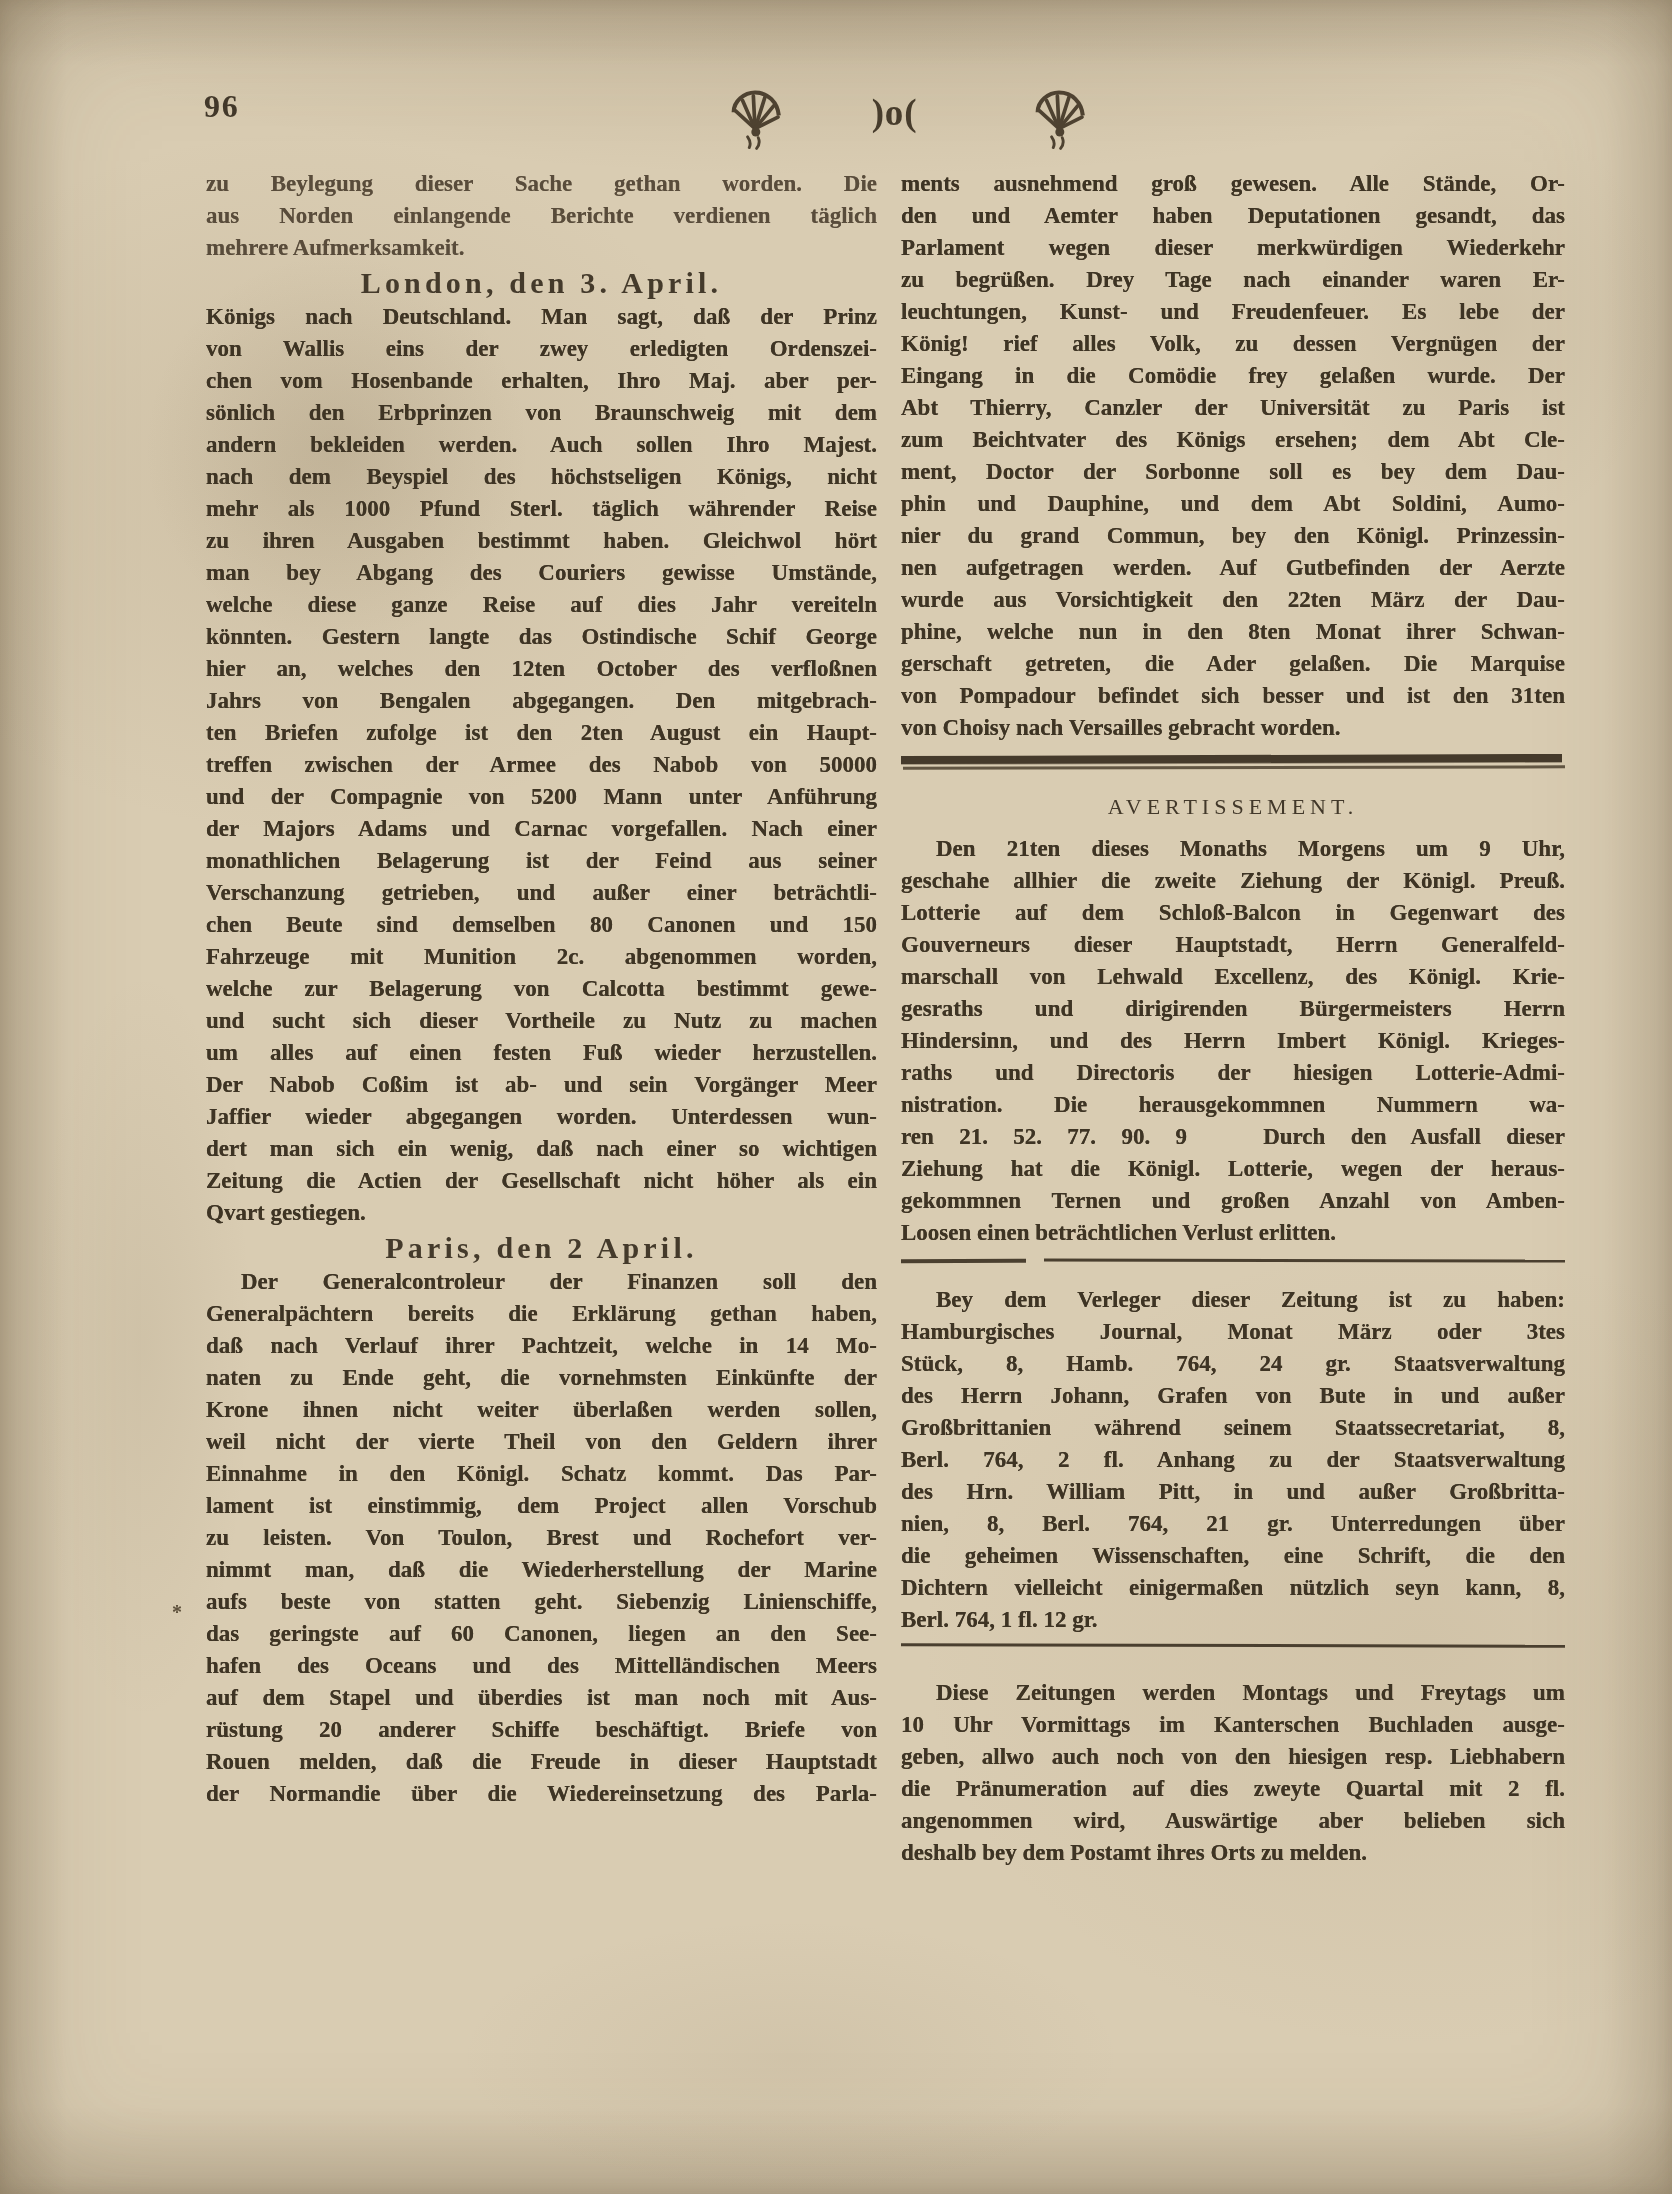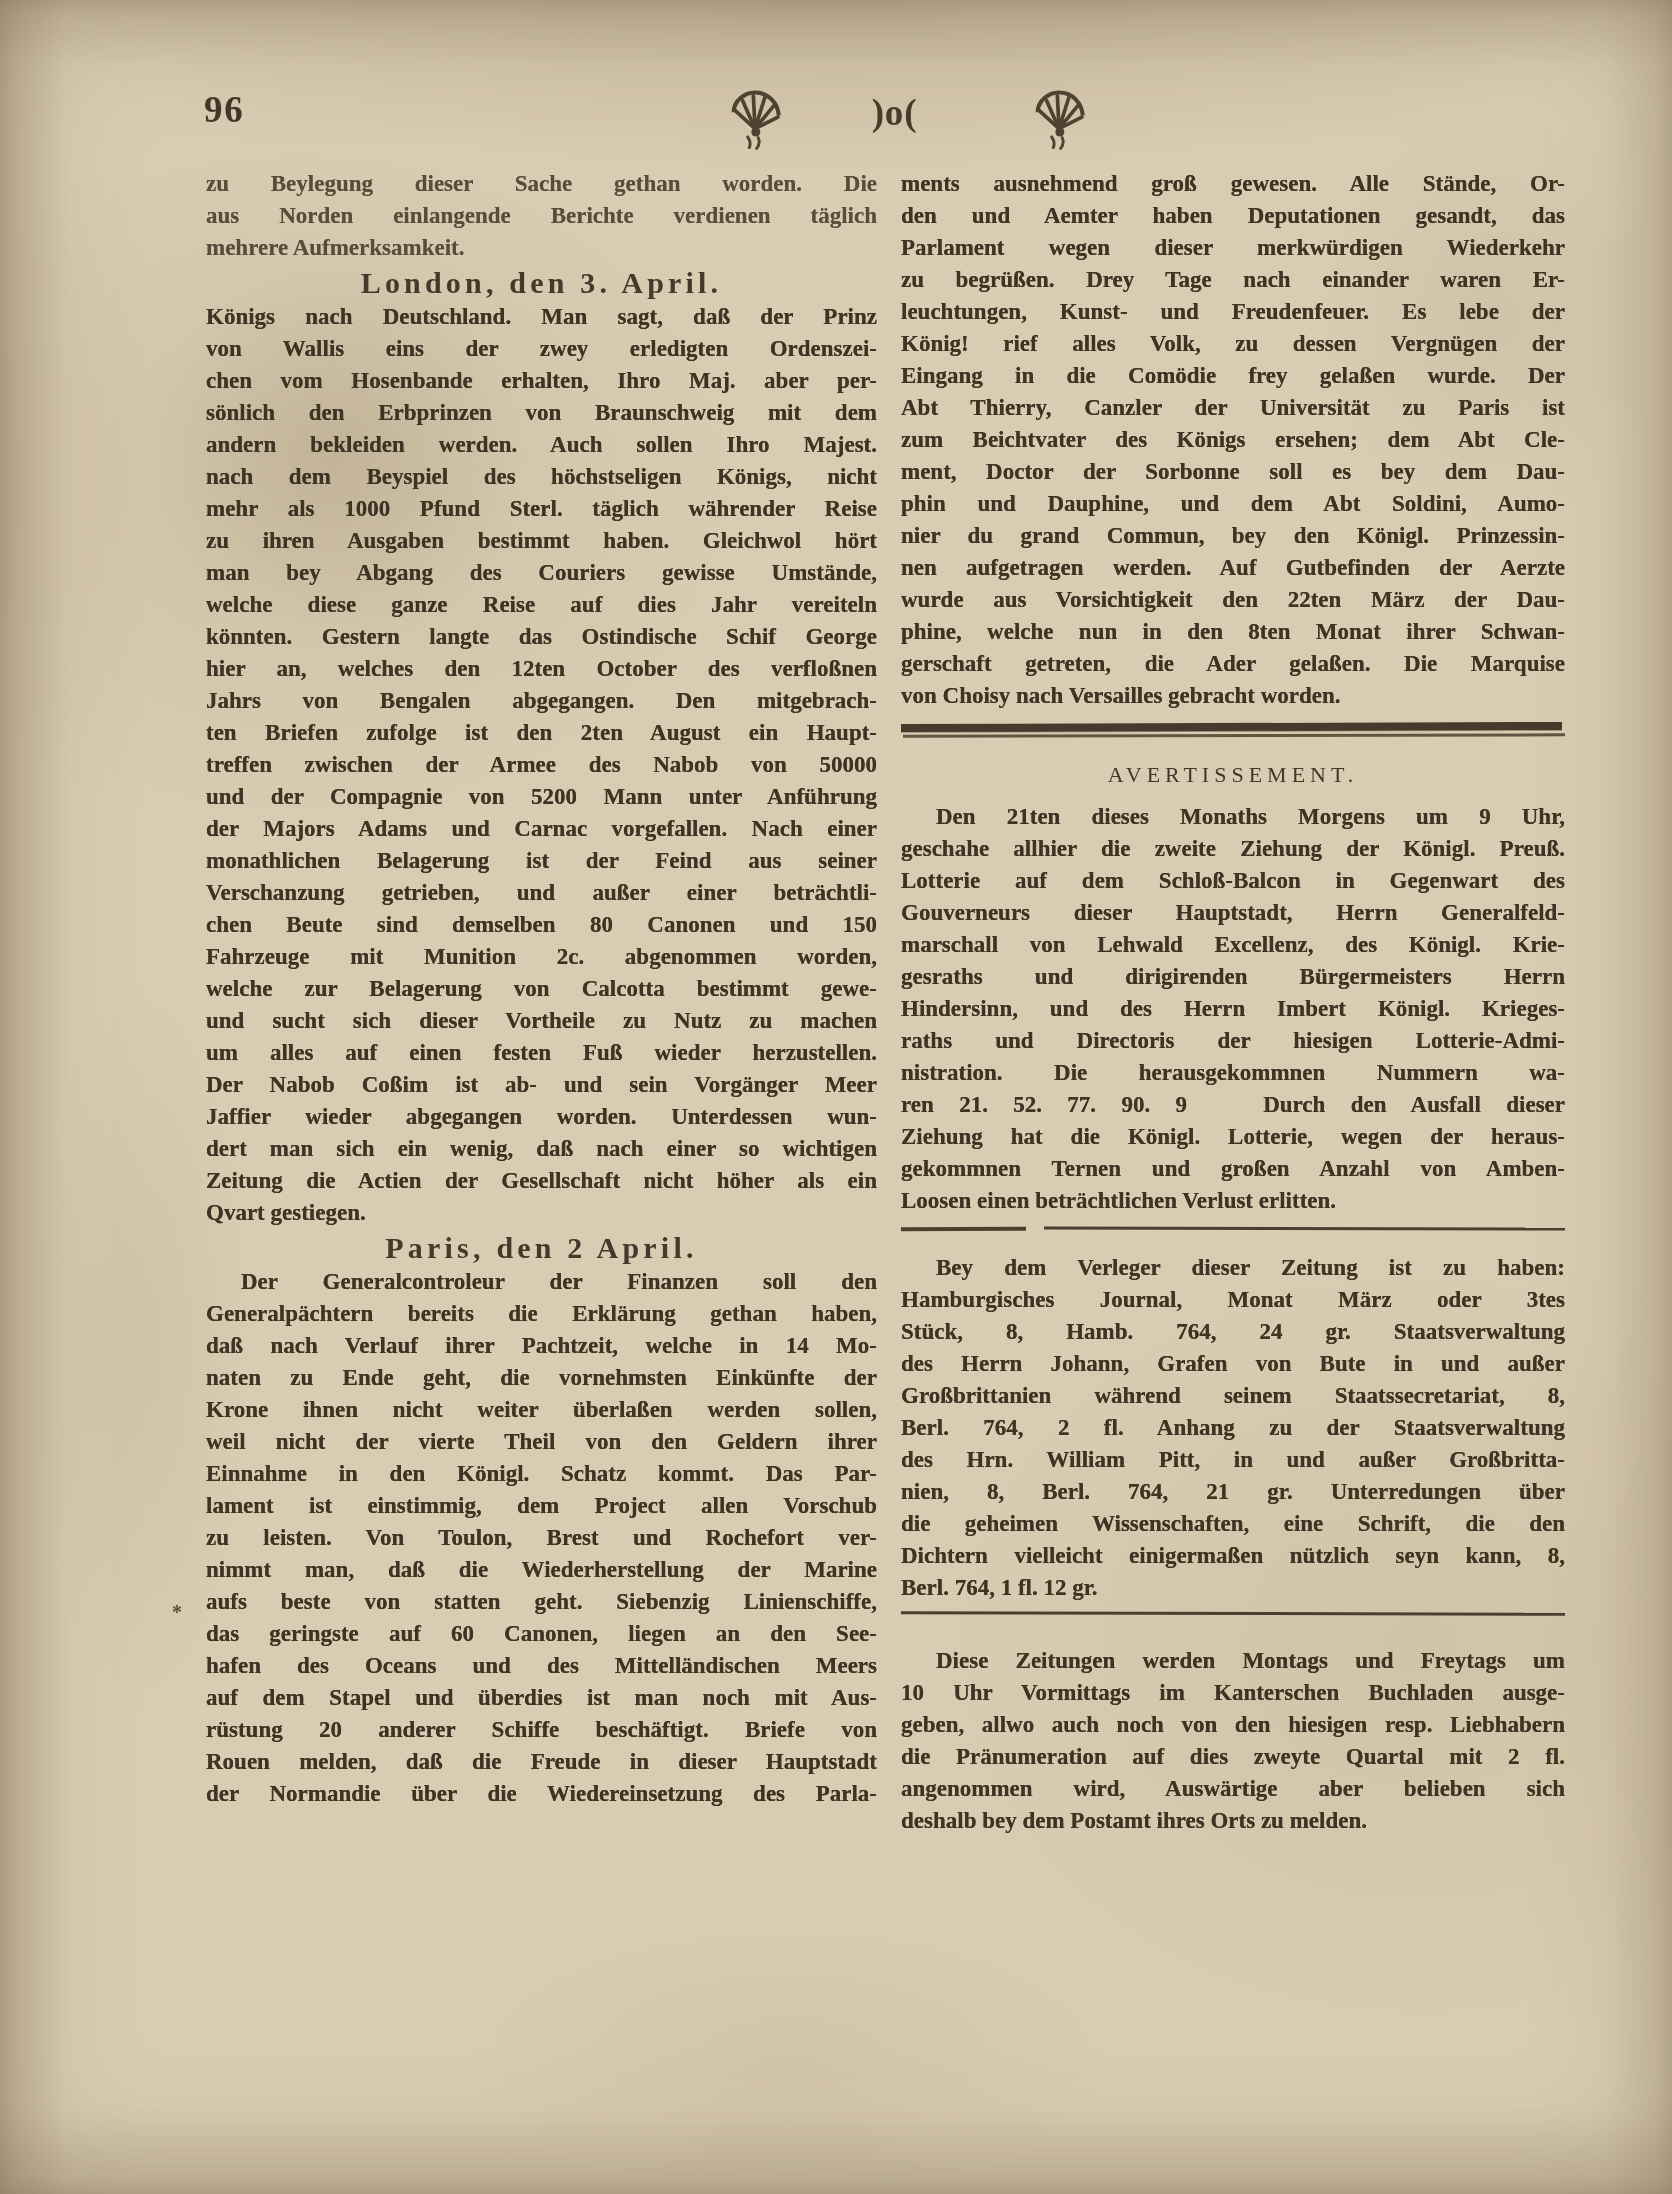--- a/index.html
+++ b/index.html
@@ -17,21 +17,21 @@
     overflow:hidden;
     font-family:"Liberation Serif","DejaVu Serif",serif;
     color:#3e3424;
   }
   .stain{position:absolute;border-radius:50%;pointer-events:none;}
   .stain.s1{left:143px;top:252px;width:387px;height:395px;background:radial-gradient(ellipse at center, rgba(118,102,74,.16), transparent 70%);}
   .stain.s2{left:34px;top:968px;width:219px;height:757px;background:radial-gradient(ellipse at center, rgba(120,104,76,.10), transparent 70%);}
   .stain.s3{left:1313px;top:101px;width:353px;height:438px;background:radial-gradient(ellipse at center, rgba(124,106,76,.10), transparent 70%);}
   .stain.s4{left:454px;top:1918px;width:673px;height:278px;background:radial-gradient(ellipse at center, rgba(118,100,72,.08), transparent 70%);}
 
-  .pagenum{position:absolute;left:204px;top:88px;font-size:37px;font-weight:bold;letter-spacing:1.7px;color:#42382a;}
+  .pagenum{position:absolute;left:204px;top:88px;font-size:32px;font-weight:bold;letter-spacing:1.7px;color:#42382a;}
   .orn{position:absolute;top:86px;}
   .orn.left{left:722px;}
   .orn.right{left:1026px;}
   .orn-center{position:absolute;left:840px;top:91px;width:109px;text-align:center;
     font-size:37px;font-weight:bold;color:#473c2c;letter-spacing:0.8px;}
 
   .col{position:absolute;top:168px;}
   .col1{left:206px;width:671px;}
   .col2{left:901px;width:664px;}
 
@@ -187,20 +187,21 @@
         <div class="tline">Eingang in die Comödie frey gelaßen wurde.  Der</div>
         <div class="tline">Abt Thierry, Canzler der Universität zu Paris ist</div>
         <div class="tline">zum Beichtvater des Königs ersehen; dem Abt Cle-</div>
         <div class="tline">ment, Doctor der Sorbonne soll es bey dem Dau-</div>
         <div class="tline">phin und Dauphine, und dem Abt Soldini, Aumo-</div>
         <div class="tline">nier du grand Commun, bey den Königl. Prinzessin-</div>
         <div class="tline">nen aufgetragen werden.  Auf Gutbefinden der Aerzte</div>
         <div class="tline">wurde aus Vorsichtigkeit den 22ten März der Dau-</div>
         <div class="tline">phine, welche nun in den 8ten Monat ihrer Schwan-</div>
         <div class="tline">gerschaft getreten, die Ader gelaßen.   Die Marquise</div>
+        <div class="tline">von Pompadour befindet sich besser und ist den 31ten</div>
         <div class="tline end">von Choisy nach Versailles gebracht worden.</div>
       </div>
 
     <div class="rule-heavy">
       <div class="bar"></div>
         <div class="thin"></div>
     </div>
 
     <div class="avert-title">AVERTISSEMENT.</div>
     <div>

